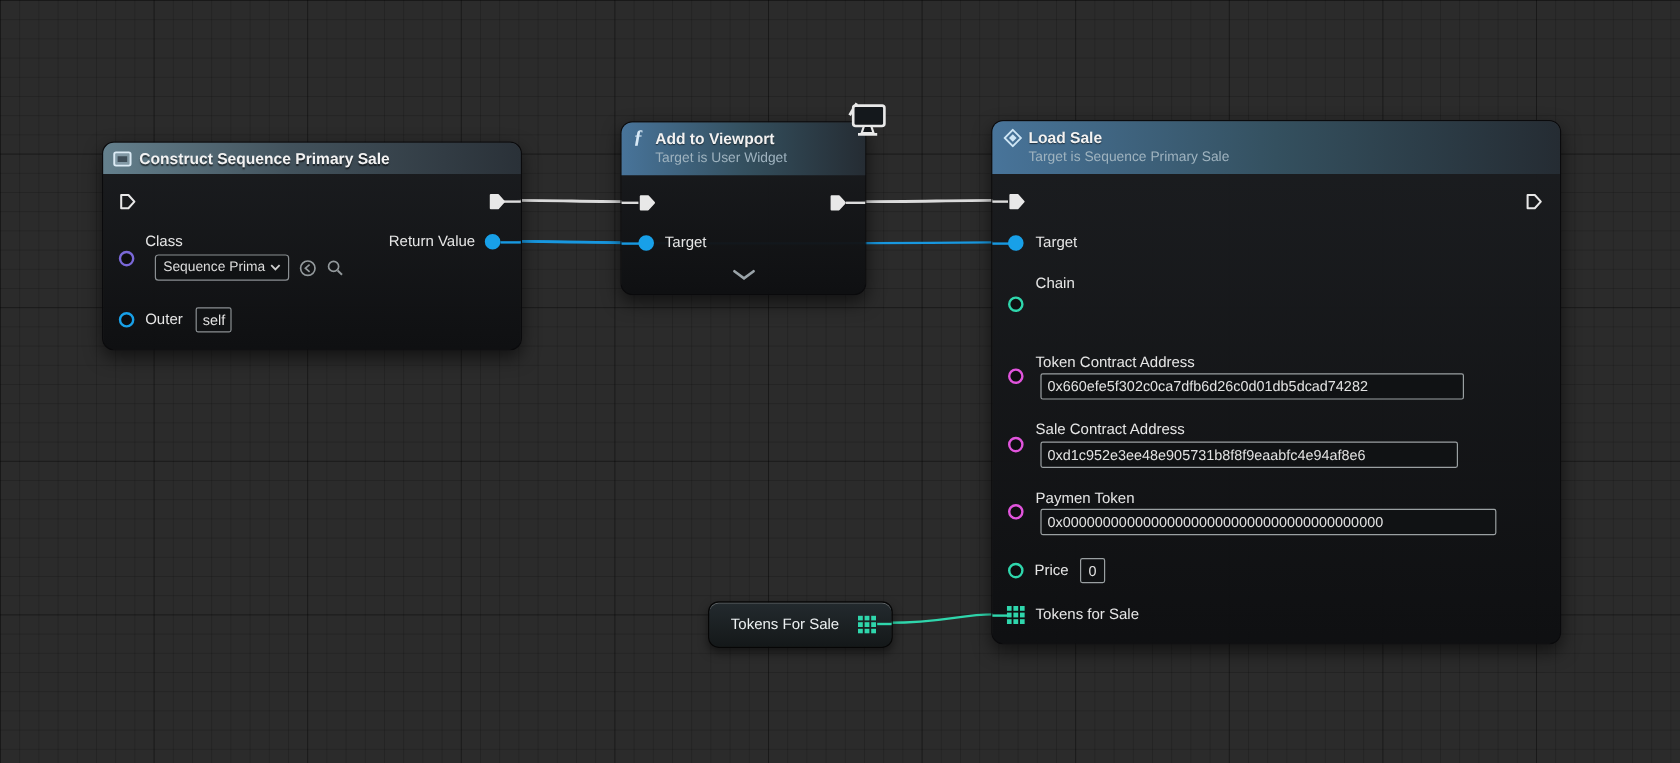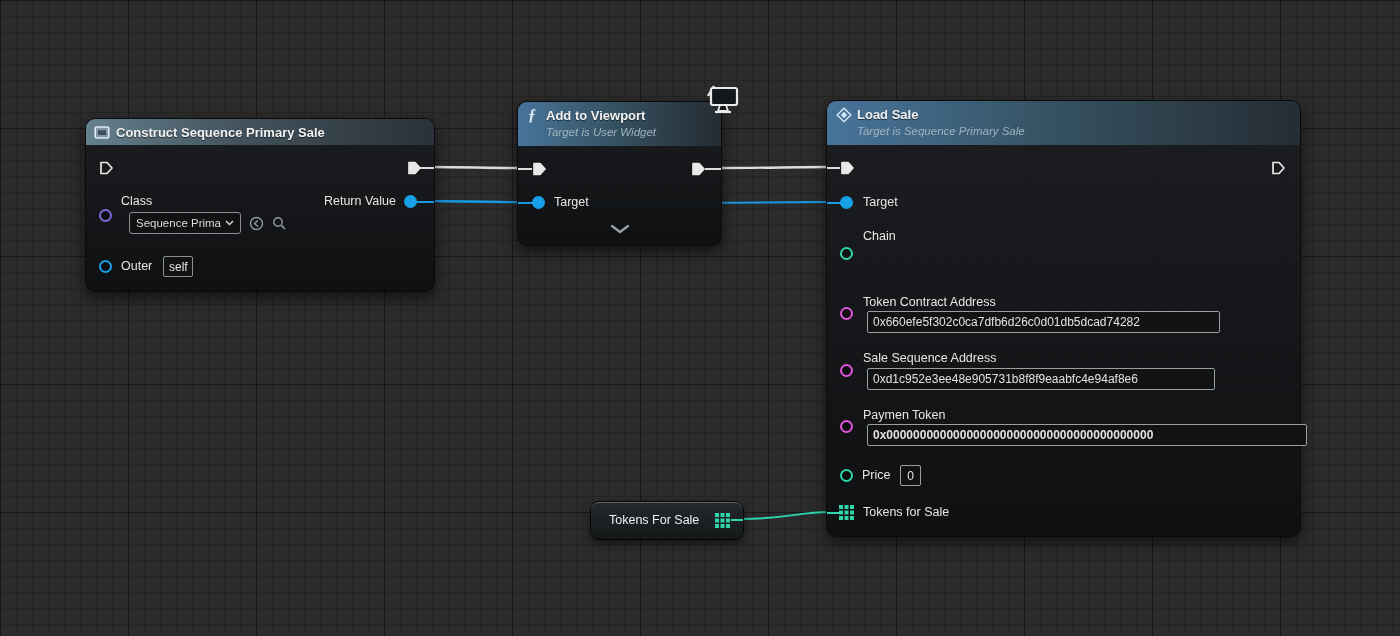--- a/index.html
+++ b/index.html
@@ -21,21 +21,21 @@
 
   .node{
     position:absolute;z-index:2;border-radius:10px;border:1px solid #0a0a0c;
     background:linear-gradient(180deg, rgba(27,29,32,0.97), rgba(14,15,17,0.97));
     box-shadow:0 6px 14px rgba(0,0,0,0.55), inset 0 1px 0 rgba(255,255,255,0.14);
   }
   .hdr{position:absolute;left:0;top:0;right:0;border-radius:9px 9px 0 0;overflow:hidden;}
   .hdr-construct{height:26px;background:linear-gradient(90deg,#64808d 0%,#42525c 45%,#2a3138 100%);}
   .hdr-fn{height:44px;background:linear-gradient(90deg,#48749a 0%,#34505f 50%,#252c33 100%);}
   .title{position:absolute;font-size:13px;font-weight:bold;color:#f2f2f2;white-space:nowrap;text-shadow:0 1px 1px rgba(0,0,0,0.6);}
-  .subtitle{position:absolute;font-size:11.5px;font-style:italic;color:#9fb3bf;white-space:nowrap;}
+  .subtitle{position:absolute;font-size:11.5px;color:#9fb3bf;white-space:nowrap;}
   .hicon{position:absolute;}
   .fn-glyph{position:absolute;font-family:"Liberation Serif",serif;font-style:italic;font-weight:bold;font-size:16px;color:#d8e9f6;}
 
   .lbl{position:absolute;font-size:12.5px;color:#e6e6e6;white-space:nowrap;}
   .lbl.right{text-align:right;}
 
   .epin{position:absolute;}
   .epin polygon{fill:none;stroke:var(--exec,#e8e8e8);stroke-width:1.7;stroke-linejoin:round;}
   .epin.fill polygon{fill:var(--exec,#e8e8e8);}
 
@@ -183,27 +183,27 @@
     <div class="pin p-obj fill" style="left:13px;top:95px;"></div>
     <div class="lbl" style="left:36px;top:94px;">Target</div>
 
     <div class="lbl" style="left:36px;top:128px;">Chain</div>
     <div class="pin p-enum" style="left:13px;top:146px;"></div>
 
     <div class="lbl" style="left:36px;top:194px;">Token Contract Address</div>
     <div class="pin p-str" style="left:13px;top:206px;"></div>
     <div class="fld" style="left:40px;top:210px;width:353px;height:22px;">0x660efe5f302c0ca7dfb6d26c0d01db5dcad74282</div>
 
-    <div class="lbl" style="left:36px;top:250px;">Sale Sequence Address</div>
+    <div class="lbl" style="left:36px;top:250px;">Sale Contract Address</div>
     <div class="pin p-str" style="left:13px;top:263px;"></div>
     <div class="fld" style="left:40px;top:267px;width:348px;height:22px;">0xd1c952e3ee48e905731b8f8f9eaabfc4e94af8e6</div>
 
     <div class="lbl" style="left:36px;top:307px;">Paymen Token</div>
     <div class="pin p-str" style="left:13px;top:319px;"></div>
-    <div class="fld" style="left:40px;top:323px;width:440px;height:22px;font-weight:bold;">0x0000000000000000000000000000000000000000</div>
+    <div class="fld" style="left:40px;top:323px;width:380px;height:22px;">0x0000000000000000000000000000000000000000</div>
 
     <div class="pin p-enum" style="left:13px;top:368px;"></div>
     <div class="lbl" style="left:35px;top:367px;">Price</div>
     <div class="fld" style="left:73px;top:364px;width:21px;height:21px;text-align:center;padding:0 3px;">0</div>
 
     <div class="stub s-arr" style="left:0;top:411px;width:13px;"></div>
     <svg class="gridpin" style="left:12px;top:404px;" width="15" height="15" viewBox="0 0 15 15">
       <rect x="0" y="0" width="4" height="4"></rect>
         <rect x="5.5" y="0" width="4" height="4"></rect>
         <rect x="11" y="0" width="4" height="4"></rect>

